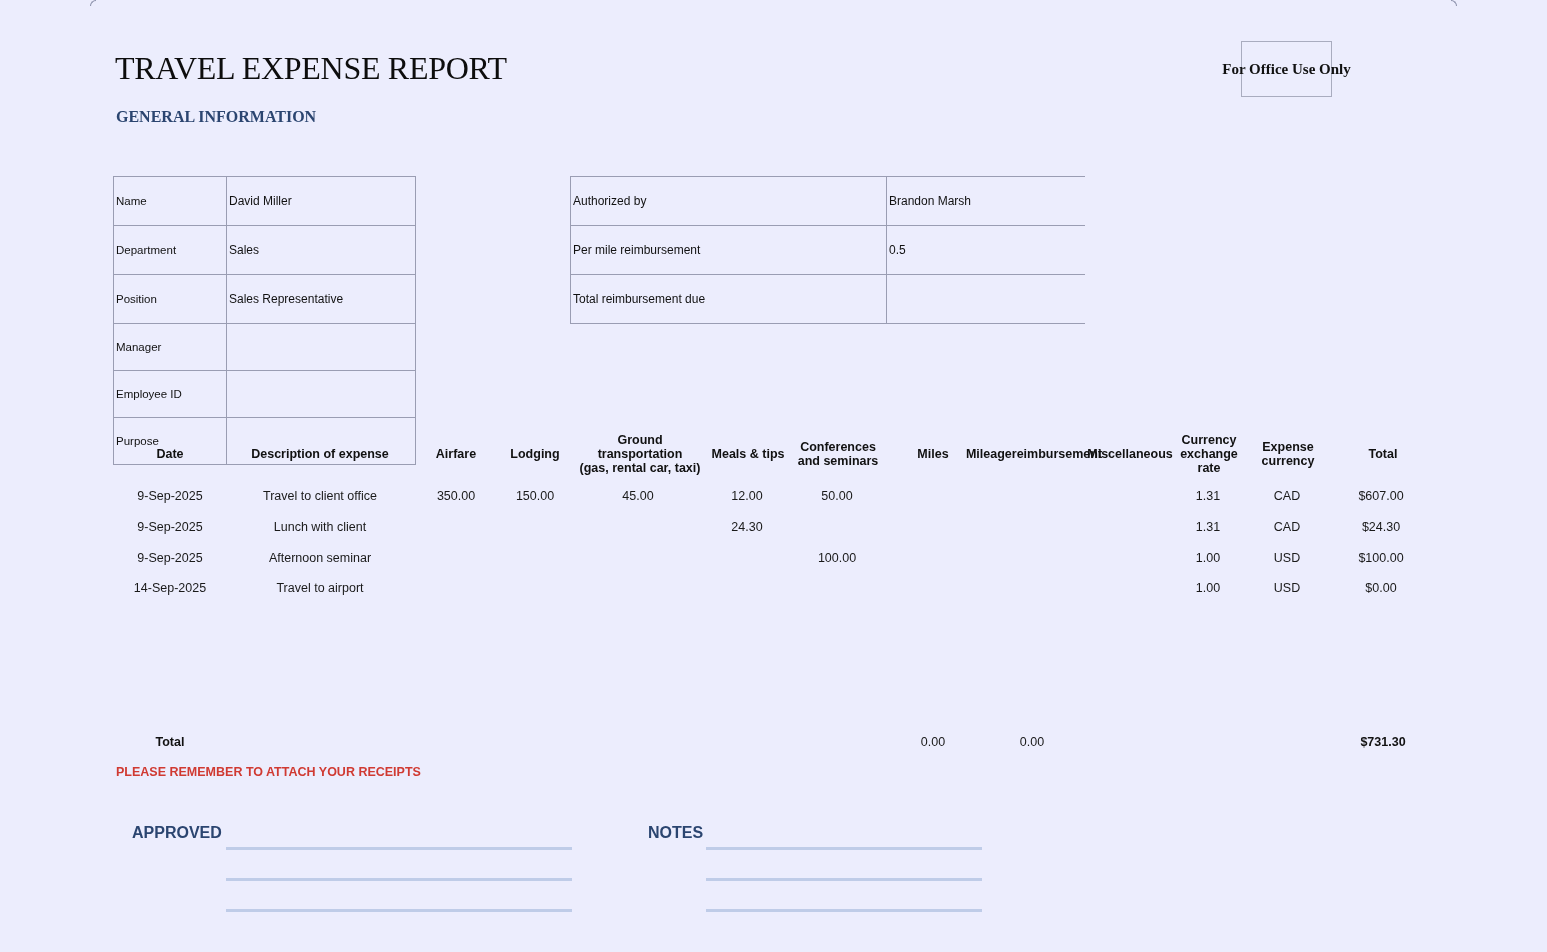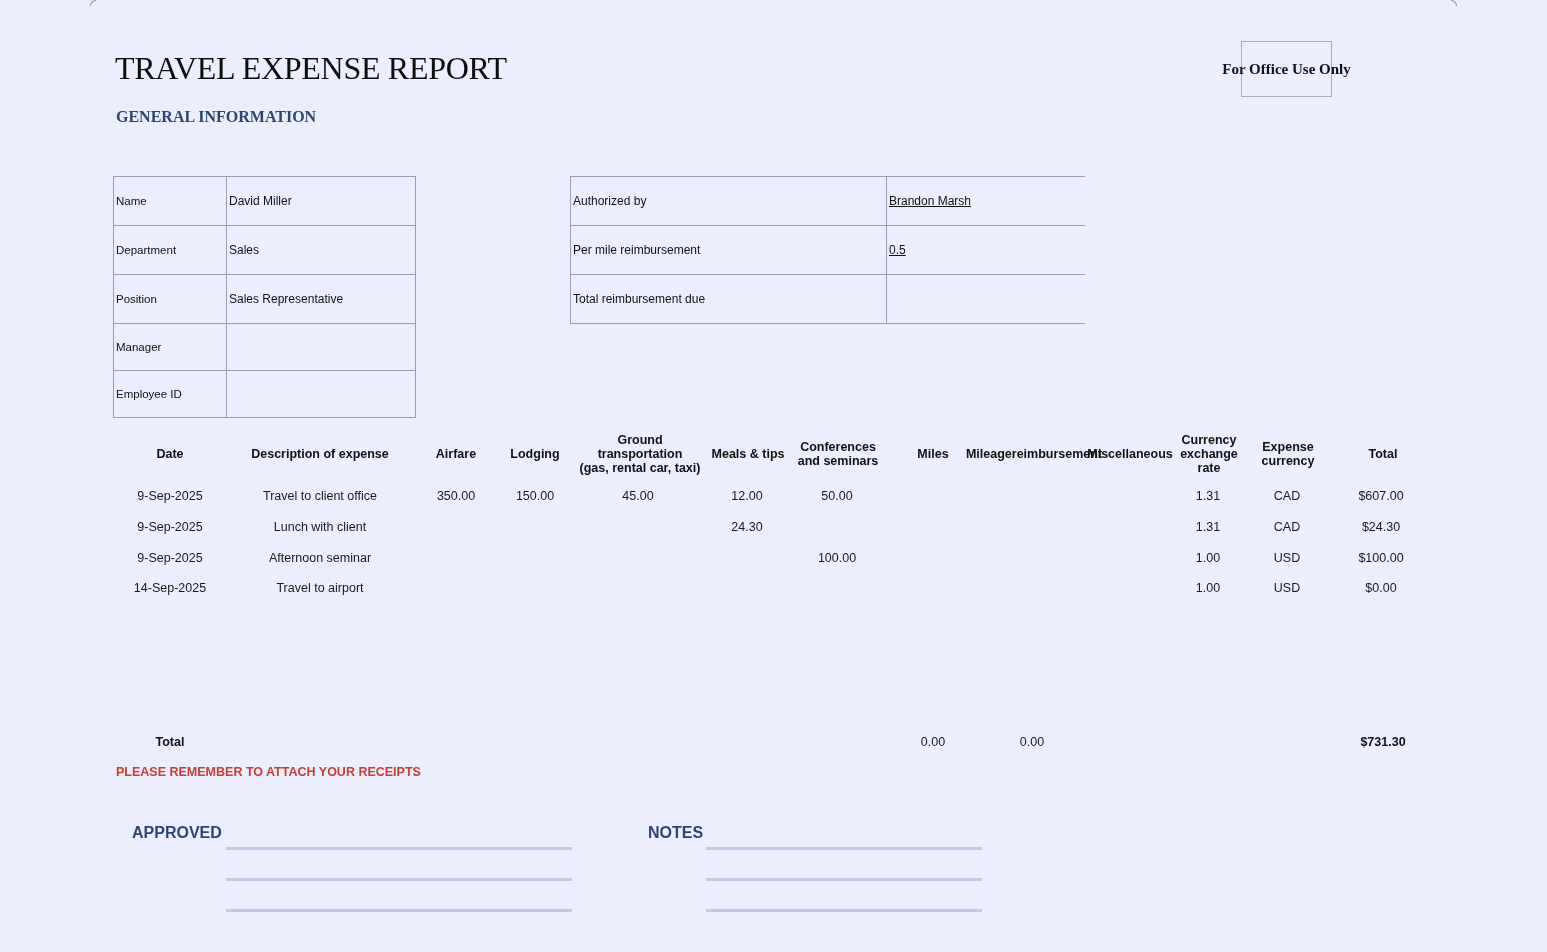--- a/index.html
+++ b/index.html
@@ -32,21 +32,21 @@
     font-size: 15px; font-weight: bold; color: #111; white-space: nowrap;
   }
 
   table.info { position: absolute; border-collapse: collapse; font-size: 12px; }
   table.info td { height: 36px; padding: 17px 2px; border: 1px solid #9a9db3; vertical-align: middle; }
   .info-left { left: 113px; top: 176px; }
   .info-left td.lbl { width: 113px; font-size: 11.5px; }
   .info-left td.val { width: 189px; }
   .info-right { left: 570px; top: 176px; }
   .info-right td.lbl { width: 316px; }
-  .info-right td.val { width: 198px; border-right: none; text-decoration: underline; }
+  .info-right td.val { width: 198px; border-right: none; }
 
   .exp-head { position: absolute; top: 428px; left: 0; width: 1547px; height: 52px; }
   .hcell {
     position: absolute; top: 0; height: 52px;
     display: flex; align-items: center; justify-content: center;
     text-align: center; font-size: 12.5px; font-weight: bold; line-height: 14px;
   }
   .exp-row { position: absolute; left: 0; width: 1547px; height: 20px; }
   .cell {
     position: absolute; top: 0; height: 20px;
@@ -89,20 +89,24 @@
   <tr>
     <td class="lbl">Position</td>
     <td class="val">Sales Representative</td>
   </tr>
   <tr>
     <td class="lbl">Manager</td>
     <td class="val"></td>
   </tr>
   <tr>
     <td class="lbl">Employee ID</td>
+    <td class="val"></td>
+  </tr>
+  <tr>
+    <td class="lbl">Purpose</td>
     <td class="val"></td>
   </tr>
 </tbody>
   </table>
 
 <table class="info info-right">
   <tbody>
       <tr>
     <td class="lbl">Authorized by</td>
     <td class="val">Brandon Marsh</td>

